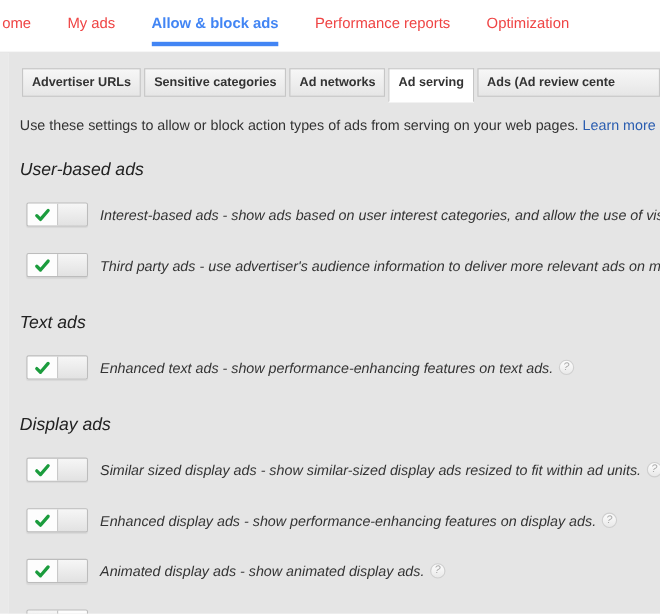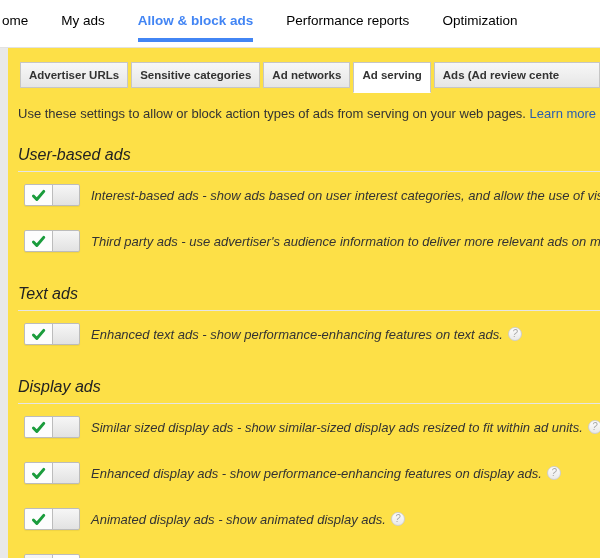--- a/index.html
+++ b/index.html
@@ -14,21 +14,21 @@
   .topnav {
     display: flex;
     align-items: stretch;
     height: 47px;
     background: #fff;
     padding-left: 0;
   }
   .nav-item {
     position: relative;
     font-size: 13.5px;
-    color: #000000;
+    color: #ef4444;
     padding: 13px 0 0 0;
     margin-right: 33px;
     white-space: nowrap;
     cursor: pointer;
   }
   .nav-item:first-child { margin-left: 2px; }
   .nav-item.active { color: var(--accent, #4285f4); font-weight: bold; }
   .nav-item.active::after {
     content: "";
     position: absolute;
@@ -37,21 +37,21 @@
     background: var(--accent, #4285f4);
   }
 
   
   .page {
     display: flex;
     height: 511px;
     border-top: 1px solid #e2e2e2;
   }
   .left-strip { width: 8px; background: #e9e9e9; flex: none; }
-  .content { flex: 1; background: #fde047; overflow: hidden; }
+  .content { flex: 1; background: #e5e5e5; overflow: hidden; }
 
   
   .tabbar {
     display: flex;
     align-items: flex-end;
     padding: 14px 0 0 12px;
     white-space: nowrap;
   }
   .tab {
     font-size: 11.5px;

